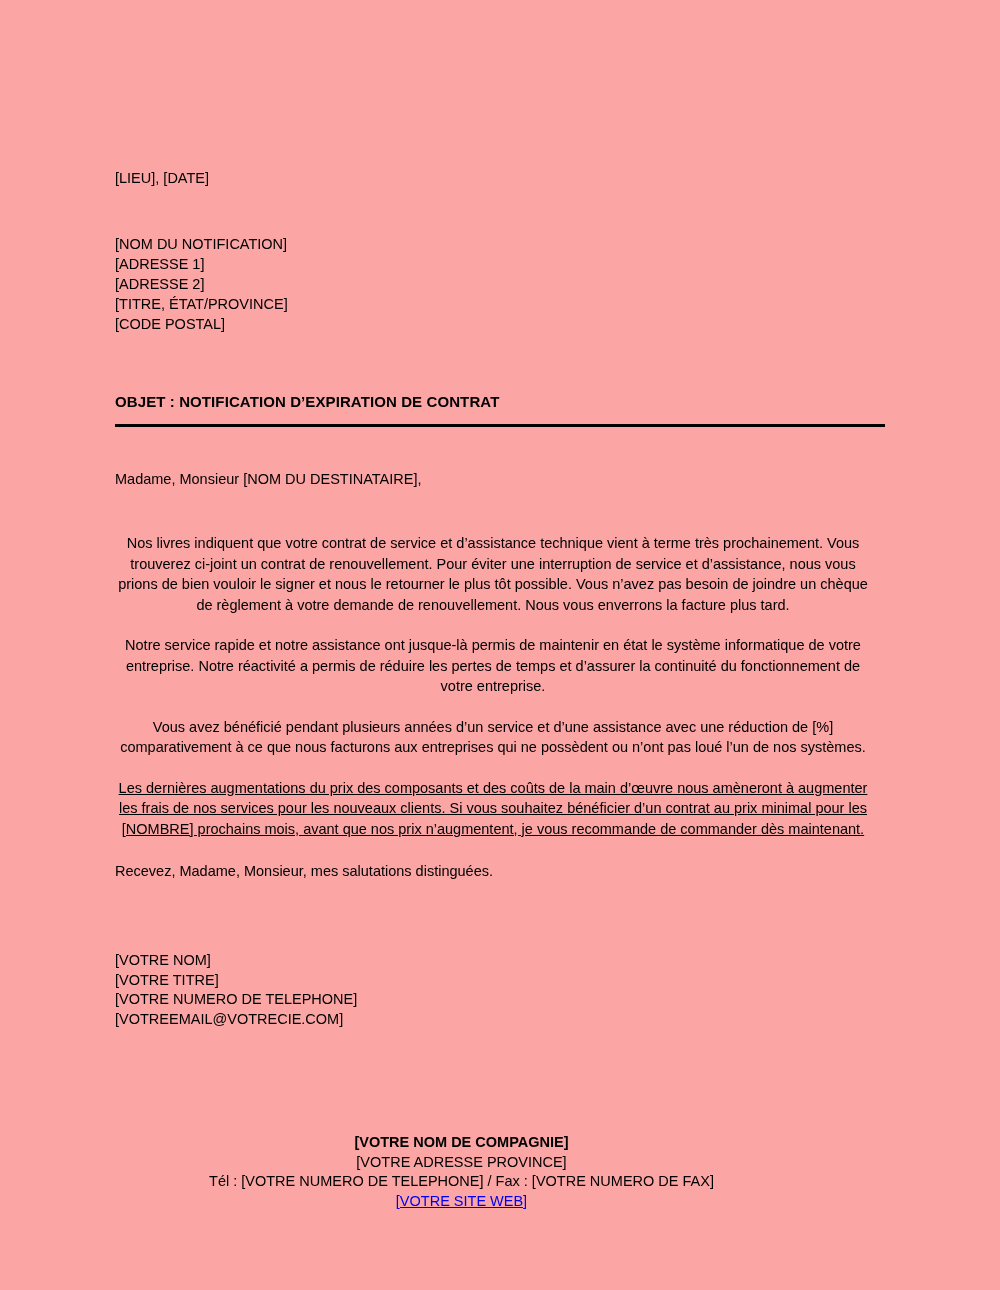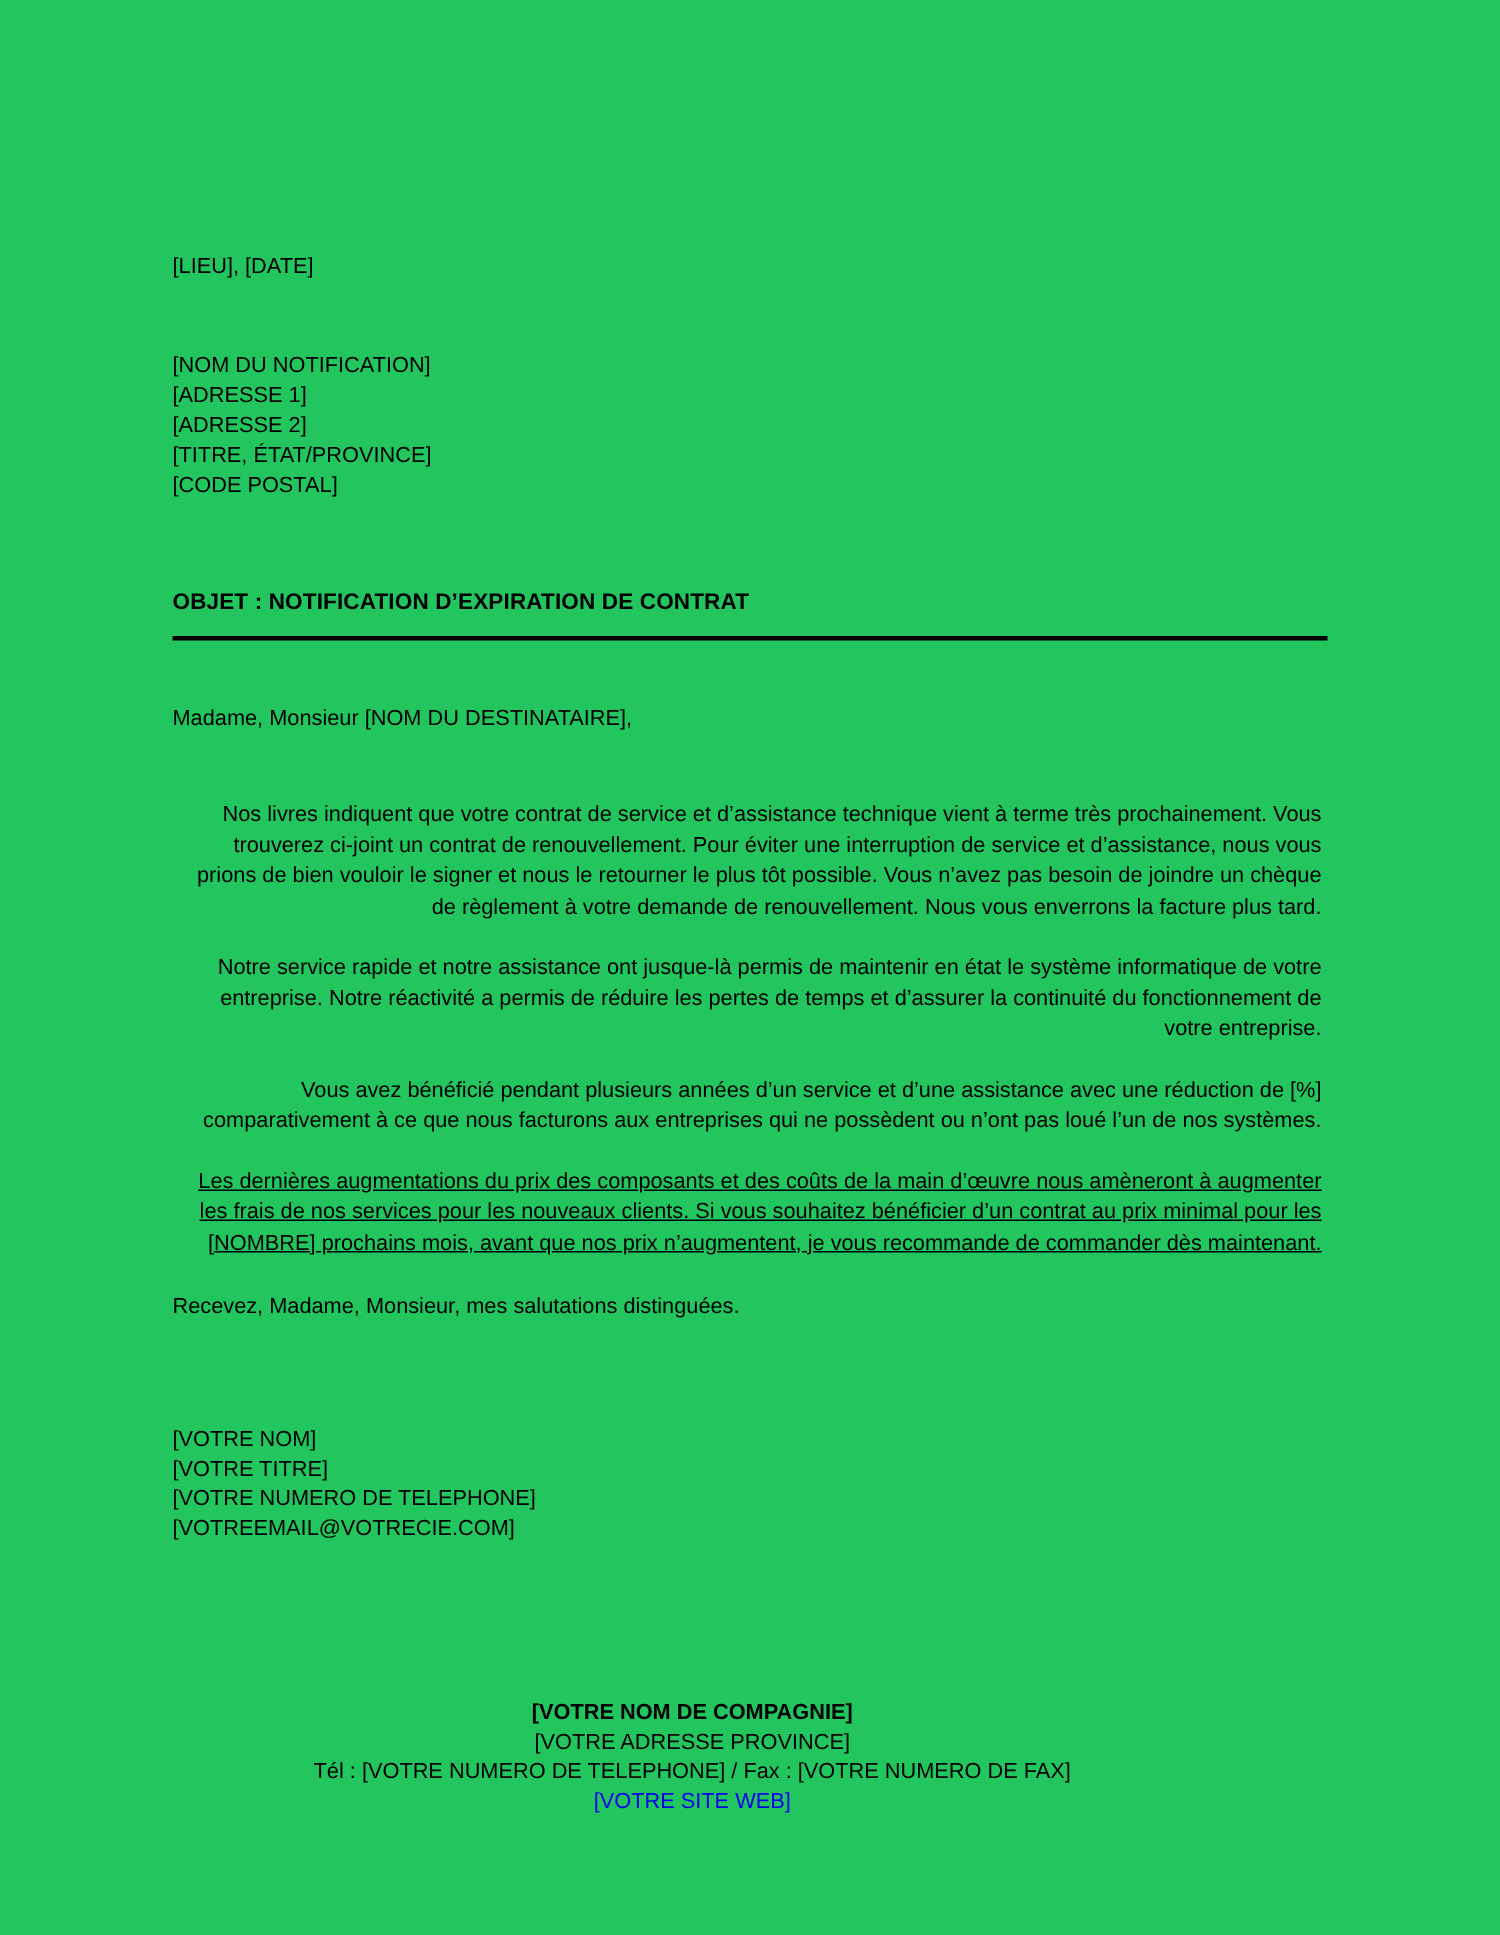--- a/index.html
+++ b/index.html
@@ -11,21 +11,21 @@
     width: 1000px;
     height: 1290px;
     font-family: "Liberation Sans", sans-serif;
     color: #000000;
     -webkit-font-smoothing: antialiased;
   }
   .page {
     position: relative;
     width: 1000px;
     height: 1290px;
-    background: #22c55e;
+    background: #fca5a5;
     box-sizing: border-box;
   }
   .content {
     position: absolute;
     left: 115px;
     top: 168px;
     width: 770px;
   }
   .line {
     font-size: 14.5px;
@@ -49,22 +49,22 @@
   }
   .rule {
     width: 770px;
     height: 3px;
     background: #000000;
     margin-top: 12px;
   }
   .para {
     font-size: 14.5px;
     line-height: 20.5px;
-    text-align: right;
-    margin: 0 4px 20px 0;
+    text-align: center;
+    margin: 0 14px 20px 0;
   }
   .para:last-child { margin-bottom: 0; text-decoration: underline; }
 
   .gap-body-to-closing { height: 22px; }
   .gap-closing-to-signature { height: 70px; }
 
   .signature .line { line-height: 19.5px; }
 
   .footer {
     position: absolute;
@@ -73,20 +73,21 @@
     width: 923px;
     text-align: center;
     font-size: 14.5px;
     line-height: 19.5px;
   }
   .footer .company {
     font-weight: bold;
   }
   .footer .weblink {
     color: #0000EE;
+    text-decoration: underline;
     cursor: pointer;
     text-align: right;
   }
 </style>
 </head>
 <body>
 
 <div class="page">
 
   <div class="content">

